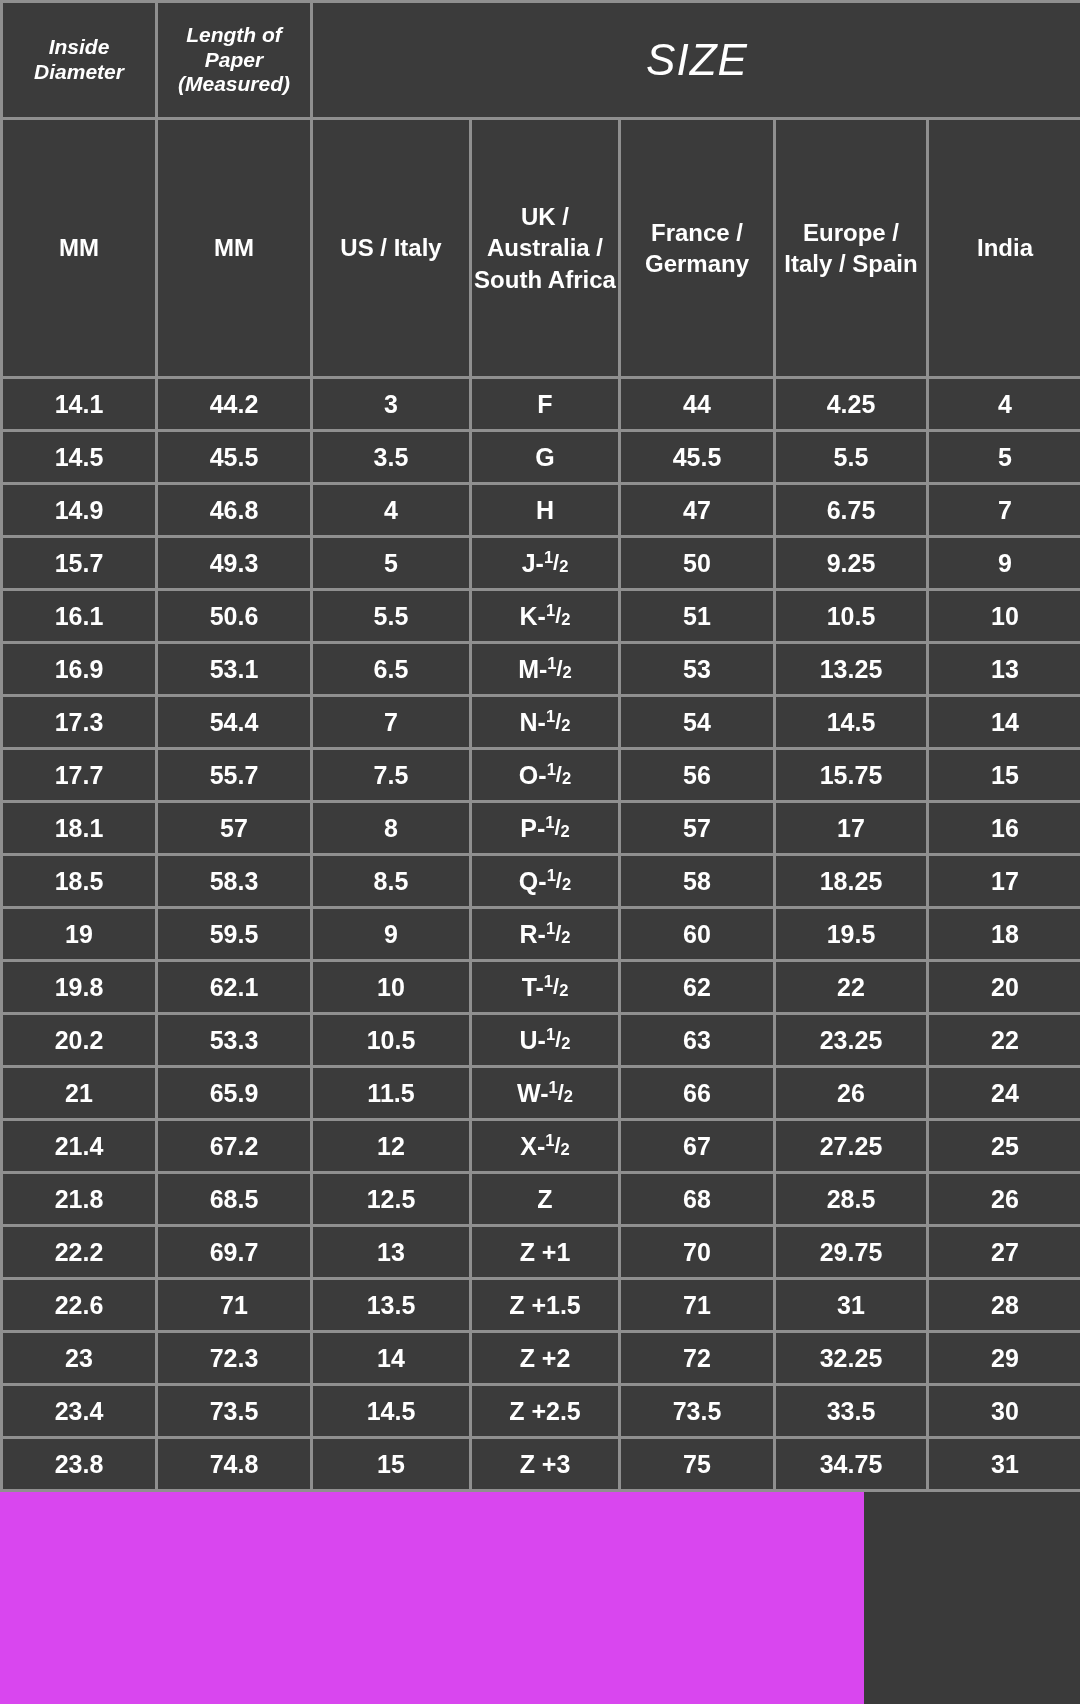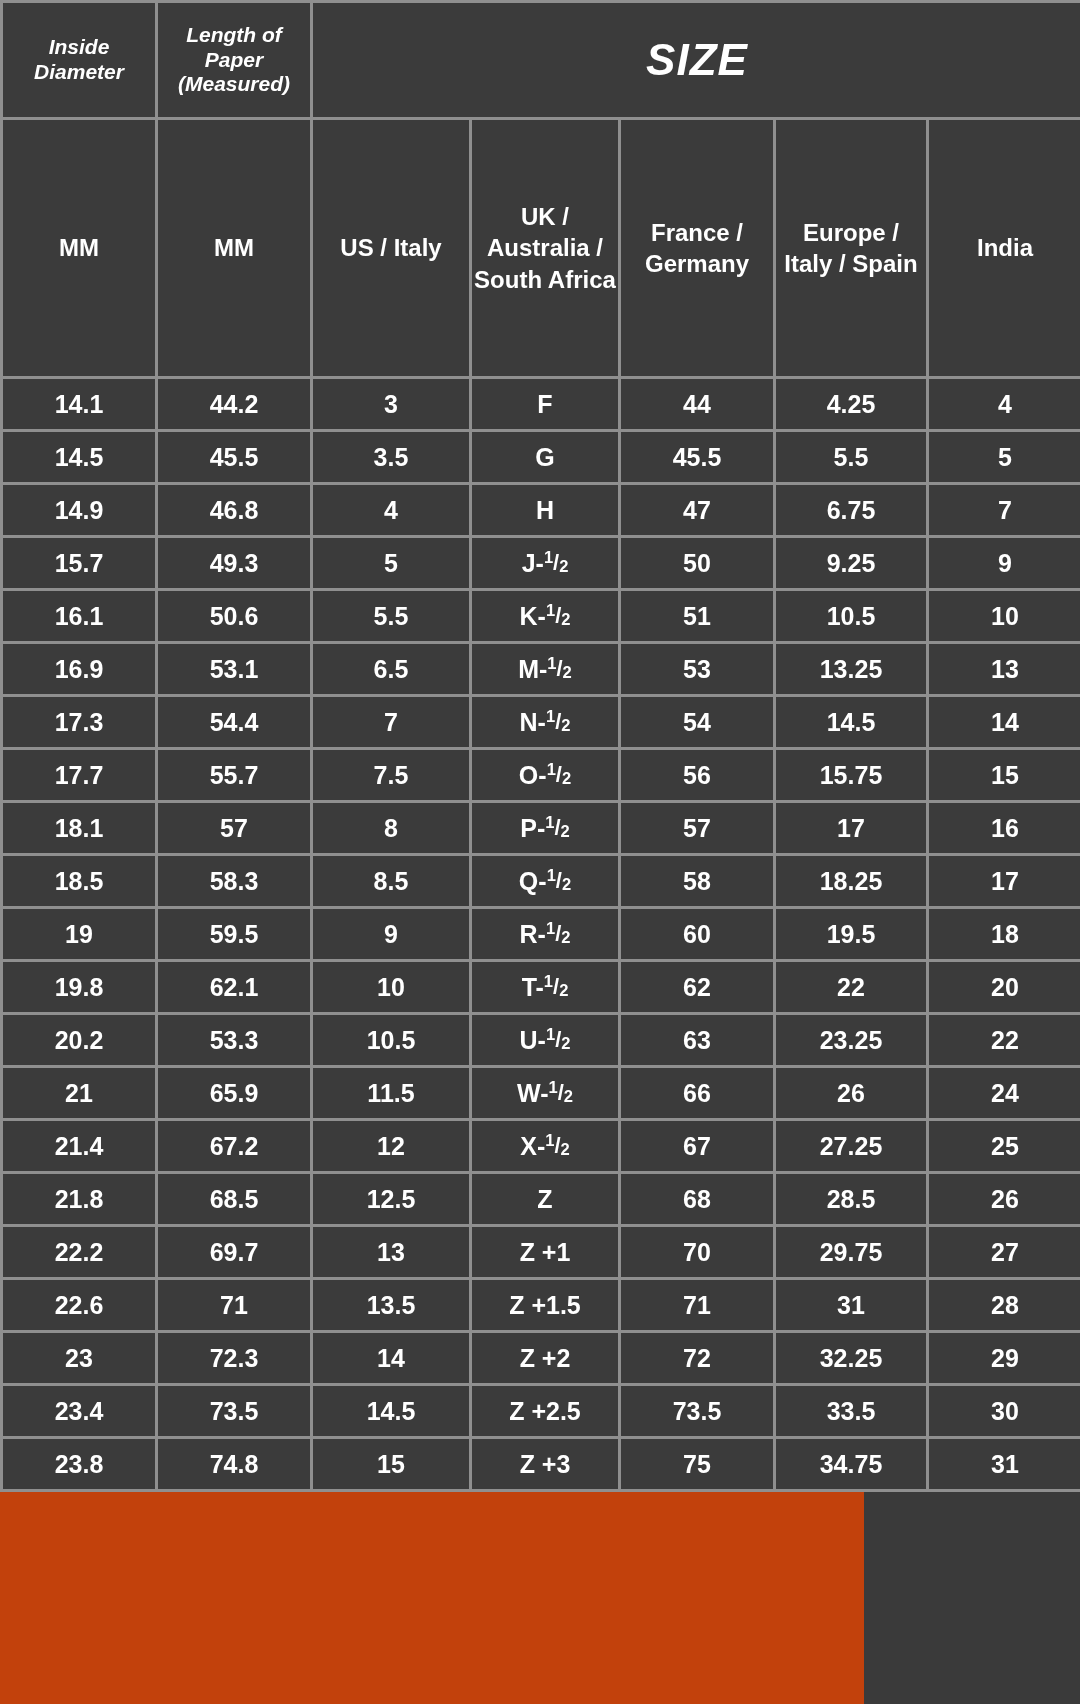--- a/index.html
+++ b/index.html
@@ -11,21 +11,21 @@
     width: 1080px;
     height: 1704px;
     font-family: "Liberation Sans", sans-serif;
     color: #ffffff;
     overflow: hidden;
   }
   .chart {
     width: 864px;
     height: 1704px;
     box-sizing: border-box;
-    background: #c2410c;
+    background: #d946ef;
     display: flex;
     flex-direction: column;
   }
   table.size-table {
     width: 1080px;
     border-collapse: separate;
     border-spacing: 3px 3px;
     background: #8f8f8f;
     table-layout: fixed;
   }
@@ -49,21 +49,21 @@
   .top-head-cell {
     font-style: italic;
     font-weight: bold;
     font-size: 21px;
     line-height: 1.18;
     height: 114px;
     padding: 4px 6px;
   }
   .size-title-cell {
     font-style: italic;
-    font-weight: bold;
+    font-weight: normal;
     font-size: 44px;
     letter-spacing: 1px;
     height: 114px;
   }
   
   .sub-head-cell {
     font-weight: bold;
     font-size: 24px;
     line-height: 1.3;
     height: 256px;

